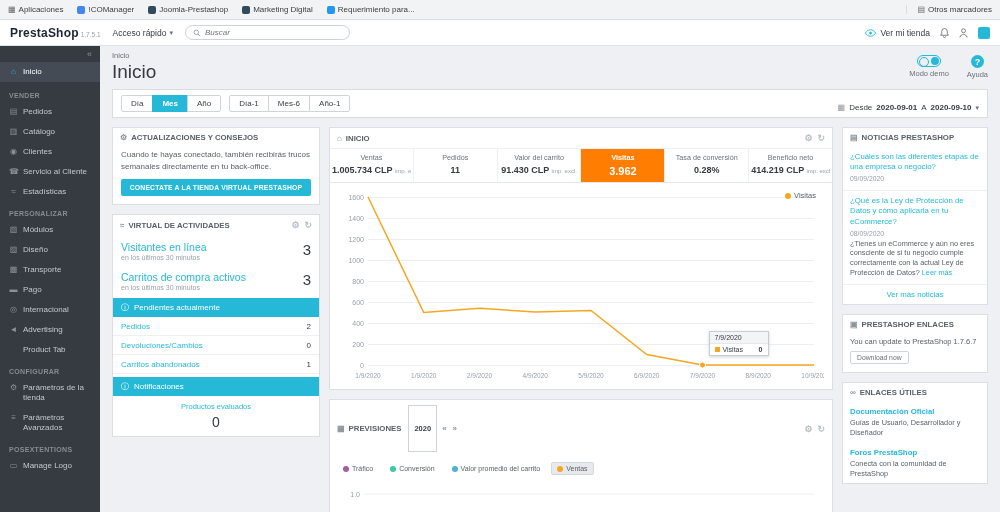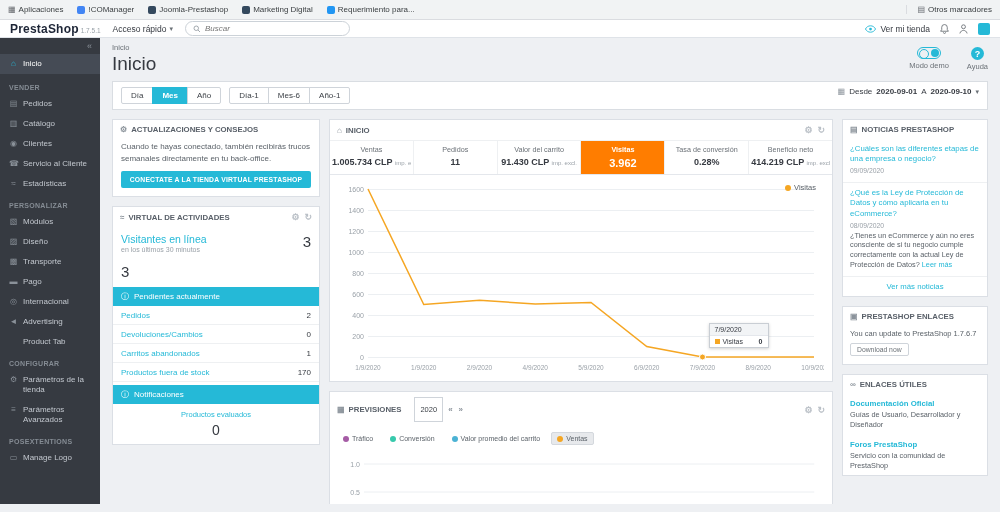--- a/index.html
+++ b/index.html
@@ -5,21 +5,21 @@
 *{margin:0;padding:0;box-sizing:border-box}
 html,body{width:1000px;height:512px;overflow:hidden;font-family:"Liberation Sans",sans-serif;background:#eef0f3;color:#363a41}
 
 .bookmarks{height:20px;background:#f1f3f4;border-bottom:1px solid #dadce0;display:flex;align-items:center;padding:0 8px;gap:14px;font-size:8px;color:#3c4043;white-space:nowrap}
 .bm{display:flex;align-items:center;gap:3px;cursor:pointer}
 .fav{width:8px;height:8px;border-radius:2px;display:inline-block;flex:none}
 .fav.glyph{background:none;color:#5f6368;font-size:8px;line-height:8px;width:auto}
 .fav.blue{background:#4285f4}.fav.navy{background:#34495e}.fav.cyan{background:#2196f3}
 .bm.last{margin-left:auto;border-left:1px solid #dadce0;padding-left:10px}
 
-.topbar{height:18px;background:#fff;border-bottom:1px solid #dfe3e8;display:flex;align-items:center;padding:0 10px;gap:12px}
+.topbar{height:26px;background:#fff;border-bottom:1px solid #dfe3e8;display:flex;align-items:center;padding:0 10px;gap:12px}
 .logo{display:flex;align-items:baseline;gap:2px;cursor:pointer}
 .logo b{font-size:12px;color:#1d2536;letter-spacing:.2px}
 .logo .ver{font-size:6.5px;color:#98a1a8}
 .quick{font-size:8.5px;display:flex;gap:3px;align-items:center;cursor:pointer}
 .caret{font-size:7px;color:#6b7177}
 .searchbox{display:flex;align-items:center;gap:4px;border:1px solid #ccd2d8;border-radius:10px;height:15px;padding:0 7px;width:165px;background:#fff}
 .searchbox input{border:none;outline:none;font-size:8px;font-style:italic;color:#6b7177;width:100%;background:transparent;font-family:inherit}
 .top-right{margin-left:auto;display:flex;align-items:center;gap:10px}
 .shoplink{display:flex;align-items:center;gap:4px;font-size:8.5px;cursor:pointer}
 .icon-btn{cursor:pointer;display:flex;align-items:center}
@@ -38,21 +38,21 @@
 .page-head{display:flex;align-items:flex-start}
 .crumb{font-size:7.5px;color:#6b7177}
 .page-title{font-size:19px;font-weight:normal;margin-top:1px}
 .head-actions{margin-left:auto;display:flex;gap:18px;margin-top:4px}
 .head-action{display:flex;flex-direction:column;align-items:center;gap:2px;font-size:7.5px;color:#6b7177;cursor:pointer}
 .toggle{width:24px;height:12px;border:1px solid #25b9d7;border-radius:7px;position:relative}
 .toggle:before{content:"";position:absolute;left:1px;top:1px;width:8px;height:8px;border:1px solid #25b9d7;border-radius:50%}
 .toggle:after{content:"";position:absolute;right:1px;top:1px;width:8px;height:8px;background:#25b9d7;border-radius:50%}
 .help-ic{width:13px;height:13px;border-radius:50%;background:#25b9d7;color:#fff;font-size:9px;font-weight:bold;display:flex;align-items:center;justify-content:center}
 
-.toolbar{margin-top:6px;background:#fff;border:1px solid #d9dde2;display:flex;align-items:flex-start;padding:5px 8px}
+.toolbar{margin-top:6px;background:#fff;border:1px solid #d9dde2;display:flex;align-items:flex-end;padding:5px 8px}
 .btn-group{display:flex;margin-right:8px}
 .tbtn{font-size:8px;padding:3px 9px;border:1px solid #cfd4da;background:#fff;color:#3a3f45;margin-left:-1px;cursor:pointer;font-family:inherit}
 .btn-group .tbtn:first-child{border-radius:2px 0 0 2px;margin-left:0}
 .btn-group .tbtn:last-child{border-radius:0 2px 2px 0}
 .tbtn.active{background:#25b9d7;border-color:#25b9d7;color:#fff;font-weight:bold}
 .date-picker{margin-left:auto;display:flex;align-items:center;gap:4px;font-size:8px;cursor:pointer}
 .date-picker b{font-weight:bold}
 
 .cols{display:flex;gap:9px;margin-top:9px;align-items:flex-start}
 .col-left{width:208px;flex:none}
@@ -95,21 +95,21 @@
 
 .chart-wrap{position:relative;padding:6px 8px 4px}
 .chart-legend{position:absolute;top:8px;right:16px;display:flex;align-items:center;gap:3px;font-size:7.5px;color:#5b6269;z-index:2}
 .dot{width:6px;height:6px;border-radius:50%;display:inline-block}
 .chart-tooltip{position:absolute;background:#fff;border:1px solid #c9ced4;box-shadow:0 1px 3px rgba(0,0,0,.18);font-size:7px;min-width:60px;z-index:3}
 .tip-head{background:#f2f4f6;padding:2px 5px;border-bottom:1px solid #e4e7ec}
 .tip-row{padding:2px 5px;display:flex;align-items:center;gap:3px}
 .tip-row .tv{margin-left:auto;font-weight:bold}
 .tip-dot{width:5px;height:5px;display:inline-block}
 
-.year-box{border:1px solid #cfd4da;padding:7px 5px;font-size:7.5px;font-weight:normal;color:#3a3f45;margin-left:9px}
+.year-box{border:1px solid #cfd4da;padding:18px 5px;font-size:7.5px;font-weight:bold;color:#3a3f45;margin-left:3px}
 .fc-nav{color:#8b939b;font-size:8px;cursor:pointer;padding:0 1px}
 .fc-legend{display:flex;gap:5px;padding:5px 7px}
 .pill{display:flex;align-items:center;gap:3px;font-size:7px;color:#5b6269;padding:2px 5px;border-radius:2px;cursor:pointer;white-space:nowrap;border:1px solid transparent}
 .pill.sel{background:#e7e9ec;border-color:#d4d8dd}
 .fc-chart{padding:2px 8px 6px}
 text.tick{font-size:7px;fill:#9aa1a8}
 
 .news-item{padding:5px 7px 6px;border-bottom:1px solid #eef0f2}
 .news-item .hl{color:#25b9d7;font-size:7.8px;font-weight:normal;line-height:1.3;cursor:pointer}
 .news-item .dt{font-size:6.8px;color:#9aa1a8;margin:3px 0 2px}
@@ -339,41 +339,41 @@
             </span>
           </div>
           <div class="metric">
             <div class="ml">
               <div class="t">Visitantes en línea</div>
               <div class="s">en los últimos 30 minutos</div>
             </div>
             <div class="v">3</div>
           </div>
           <div class="metric">
+            <div class="ml">
+              <div class="t">Carritos de compra activos</div>
+              <div class="s">en los últimos 30 minutos</div>
+            </div>
             <div class="v">3</div>
           </div>
           <div class="band">
             <span>ⓘ</span>
             <span>Pendientes actualmente</span>
           </div>
           <div class="prow">
             <span class="pl">Pedidos</span>
             <span class="pv">2</span>
           </div>
           <div class="prow">
             <span class="pl">Devoluciones/Cambios</span>
             <span class="pv">0</span>
           </div>
           <div class="prow">
             <span class="pl">Carritos abandonados</span>
             <span class="pv">1</span>
-          </div>
-          <div class="prow">
-            <span class="pl">Productos fuera de stock</span>
-            <span class="pv">170</span>
           </div>
           <div class="band">
             <span>ⓘ</span>
             <span>Notificaciones</span>
           </div>
           <div class="notif-grid">
             <div class="ncell">
               <div class="nl">Productos evaluados</div>
               <div class="nv">0</div>
             </div>
@@ -541,19 +541,19 @@
           <div class="phead">
             <span class="pic">∞</span>
             <span>ENLACES ÚTILES</span>
           </div>
           <div class="link-item">
             <div class="ll">Documentación Oficial</div>
             <div class="ld">Guías de Usuario, Desarrollador y Diseñador</div>
           </div>
           <div class="link-item">
             <div class="ll">Foros PrestaShop</div>
-            <div class="ld">Servicio con la comunidad de PrestaShop</div>
+            <div class="ld">Conecta con la comunidad de PrestaShop</div>
           </div>
         </div>
       </div>
     </div>
   </div>
 </div>
 
 </body></html>

